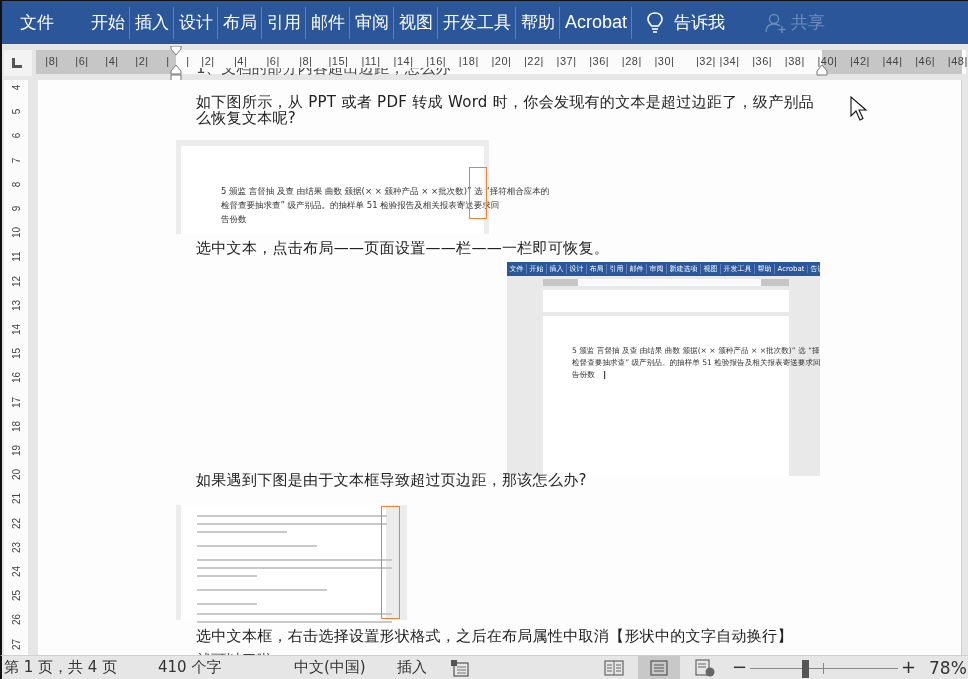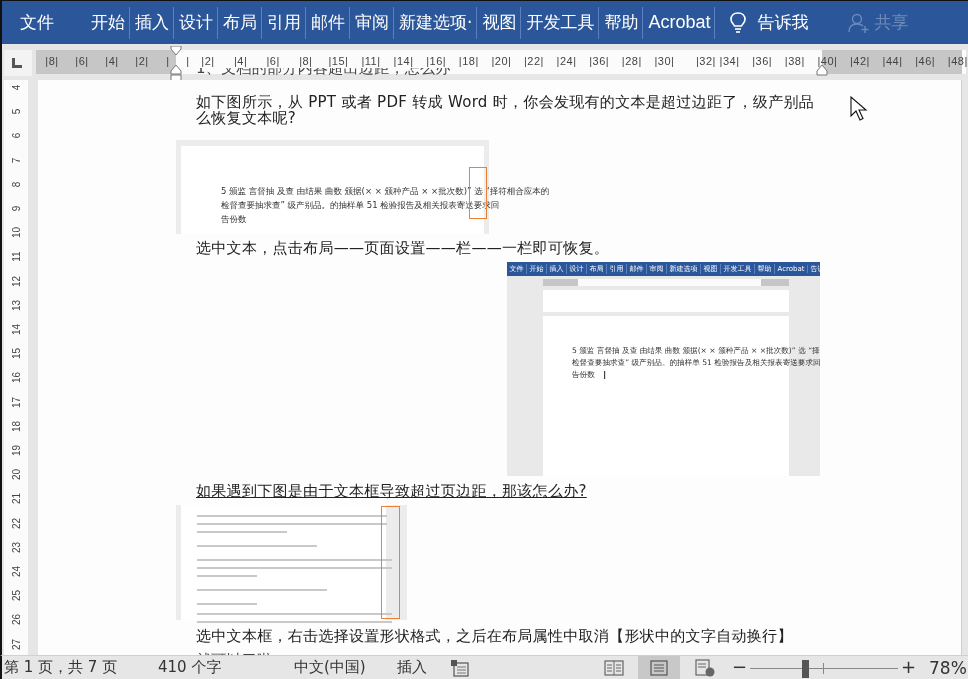--- a/index.html
+++ b/index.html
@@ -81,21 +81,20 @@
 
 <div class="ribbon">
   <div class="tab file">文件</div>
   <div class="tab sep">开始</div>
   <div class="tab sep">插入</div>
   <div class="tab sep">设计</div>
   <div class="tab sep">布局</div>
   <div class="tab sep">引用</div>
   <div class="tab sep">邮件</div>
   <div class="tab sep">审阅</div>
-  <div class="tab sep">新建选项·</div>
   <div class="tab sep">视图</div>
   <div class="tab sep">开发工具</div>
   <div class="tab sep">帮助</div>
   <div class="tab sep acrobat">Acrobat</div>
   <div class="tell">
     <svg class="bulb" viewBox="0 0 18 24">
       <path d="M9 2 C4.5 2 2 5 2 8.5 C2 11.5 4.5 13 5.5 15 L12.5 15 C13.5 13 16 11.5 16 8.5 C16 5 13.5 2 9 2 Z" fill="none" stroke="#fff" stroke-width="1.6"></path>
       <line x1="6" y1="18" x2="12" y2="18" stroke="#fff" stroke-width="1.6"></line>
       <line x1="7" y1="21" x2="11" y2="21" stroke="#fff" stroke-width="1.6"></line>
     </svg>
@@ -128,21 +127,21 @@
         <span class="tick" style="left: 188.6px;">|4|</span>
         <span class="tick" style="left: 221.2px;">|6|</span>
         <span class="tick" style="left: 253.8px;">|8|</span>
         <span class="tick" style="left: 286.4px;">|15|</span>
         <span class="tick" style="left: 319px;">|11|</span>
         <span class="tick" style="left: 351.6px;">|14|</span>
         <span class="tick" style="left: 384.2px;">|16|</span>
         <span class="tick" style="left: 416.8px;">|18|</span>
         <span class="tick" style="left: 449.4px;">|20|</span>
         <span class="tick" style="left: 482px;">|22|</span>
-        <span class="tick" style="left: 514.6px;">|24|</span>
+        <span class="tick" style="left: 514.6px;">|37|</span>
         <span class="tick" style="left: 547.2px;">|36|</span>
         <span class="tick" style="left: 579.8px;">|28|</span>
         <span class="tick" style="left: 612.4px;">|30|</span>
         <span class="tick" style="left: 654px;">|32|</span>
         <span class="tick" style="left: 677.6px;">|34|</span>
         <span class="tick" style="left: 710.2px;">|36|</span>
         <span class="tick" style="left: 742.8px;">|38|</span>
         <span class="tick" style="left: 775.4px;">|40|</span>
         <span class="tick" style="left: 808px;">|42|</span>
         <span class="tick" style="left: 840.6px;">|44|</span>
@@ -240,21 +239,21 @@
   <div class="page-a"></div>
   <div class="page-b"></div>
   <div class="txt">
     <div>5 颁监 言督抽 及查 由结果 曲数 颁据(× × 颁种产品 × ×批次数)” 选 “择符相合应本的</div>
     <div>检督查要抽求查” 级产别品。的抽样单 51 检验报告及相关报表寄送要求回</div>
     <div>告份数</div>
   </div>
   <div class="ibeam">I</div>
 </div>
 
-<div class="para" style="top:479px;text-decoration:underline;">如果遇到下图是由于文本框导致超过页边距，那该怎么办?</div>
+<div class="para" style="top:468px;">如果遇到下图是由于文本框导致超过页边距，那该怎么办?</div>
 
 <div class="shot3">
   <div class="inner" id="shot3-inner">
       <div class="line" style="top: 10px; left: 16px; width: 190px;"></div>
       <div class="line" style="top: 18px; left: 16px; width: 190px;"></div>
       <div class="line" style="top: 26px; left: 16px; width: 90px;"></div>
       <div class="line" style="top: 40px; left: 16px; width: 120px;"></div>
       <div class="line" style="top: 54px; left: 16px; width: 195px;"></div>
       <div class="line" style="top: 62px; left: 16px; width: 195px;"></div>
       <div class="line" style="top: 70px; left: 16px; width: 60px;"></div>
@@ -269,21 +268,21 @@
 <div class="para" style="top:624px;">选中文本框，右击选择设置形状格式，之后在布局属性中取消【形状中的文字自动换行】</div>
 <div class="para" style="top:648px; height:7px; overflow:hidden; color:#444;">
   <div>就可以了啦。</div>
 </div>
 
 <svg class="cursor" viewBox="0 0 20 26">
   <path d="M1 1 L1 20 L6 15 L10 24 L13 22.5 L9 14 L16 14 Z" fill="#fff" stroke="#111" stroke-width="1.1"></path>
 </svg>
 
 <div class="status">
-  <span class="item" style="left:2px;">第 1 页，共 7 页</span>
+  <span class="item" style="left:2px;">第 1 页，共 4 页</span>
   <span class="item" style="left:156px;">410 个字</span>
   <span class="item" style="left:292px;">中文(中国)</span>
   <span class="item" style="left:395px;">插入</span>
   <svg class="item" style="left:448px; top:3px;" width="20" height="18" viewBox="0 0 20 18">
     <rect x="1" y="1" width="6" height="6" fill="#555"></rect>
     <rect x="4" y="4" width="14" height="13" fill="none" stroke="#555" stroke-width="1.2"></rect>
     <line x1="7" y1="8" x2="16" y2="8" stroke="#777"></line>
       <line x1="7" y1="11" x2="16" y2="11" stroke="#777"></line>
       <line x1="7" y1="14" x2="16" y2="14" stroke="#777"></line>
   </svg>

